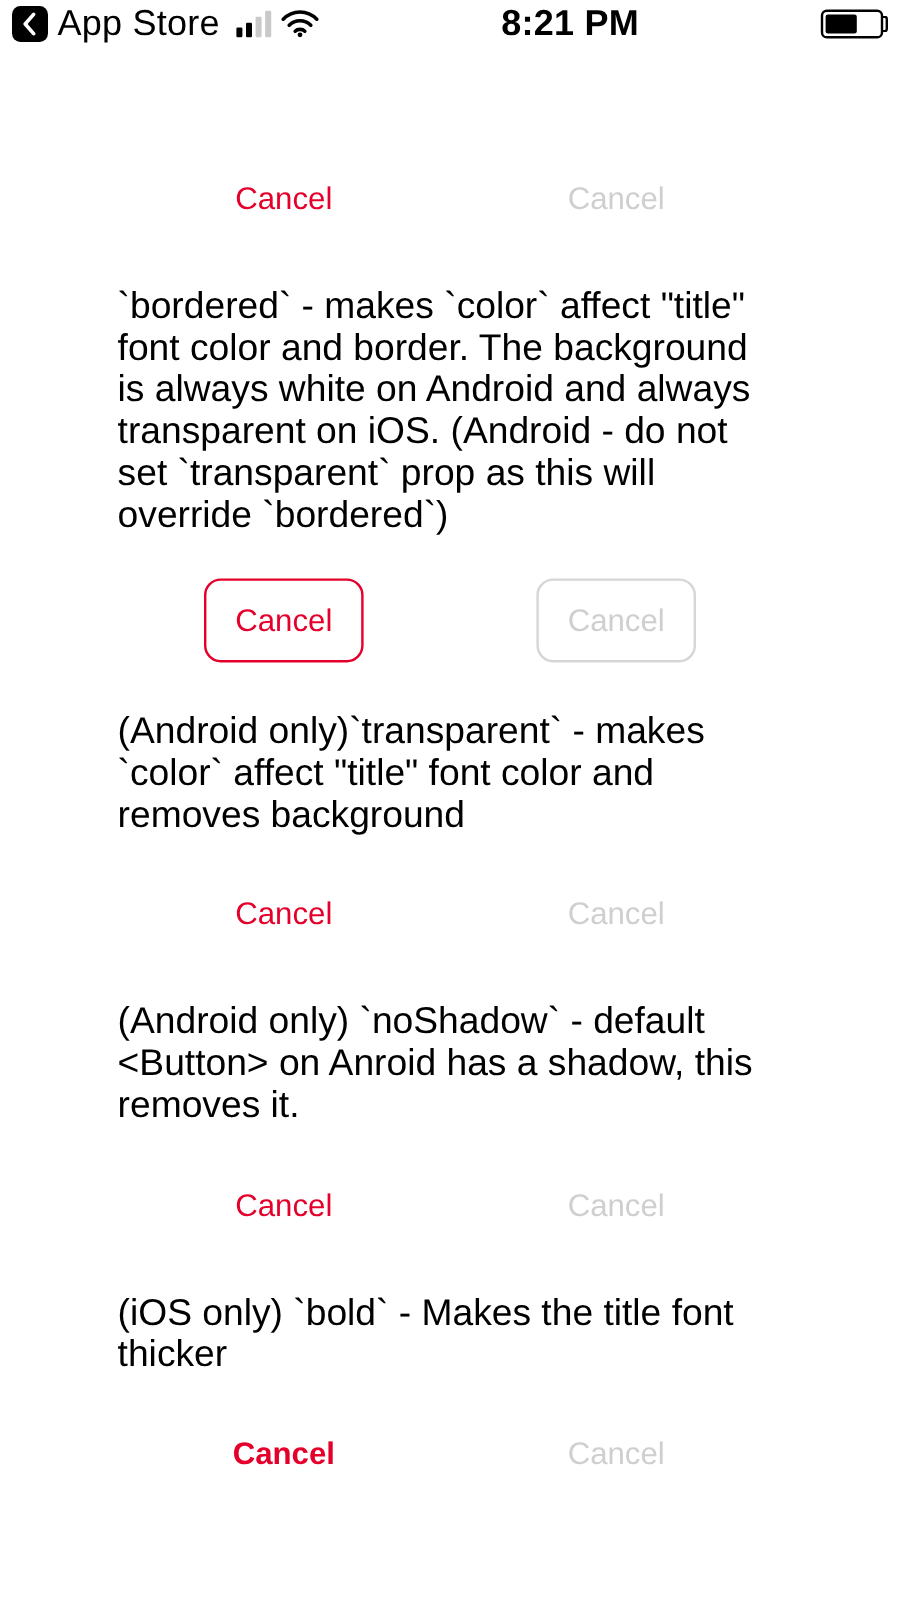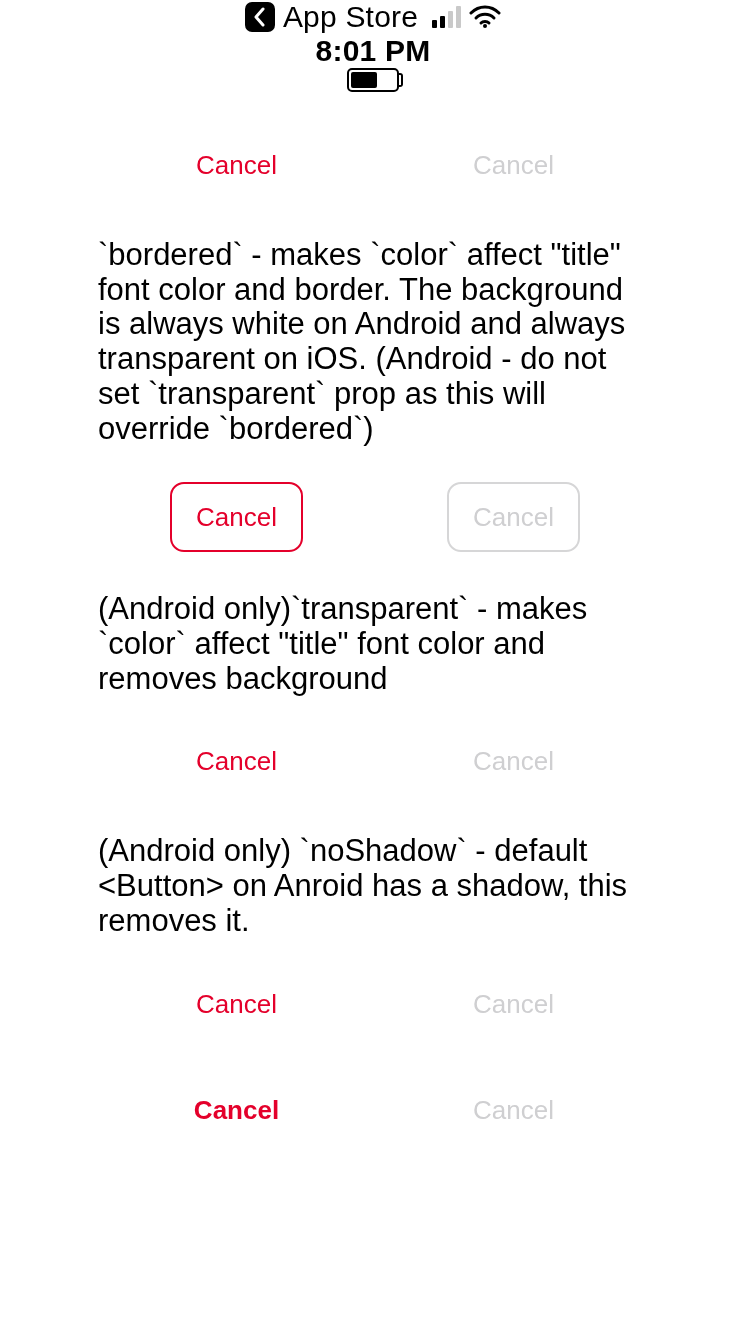--- a/index.html
+++ b/index.html
@@ -16,21 +16,20 @@
     
     .status-bar {
       display: flex;
       align-items: center;
       justify-content: space-between;
       height: 40px;
       padding: 0 14px 0 10px;
       font-size: 28px;
       font-weight: 600;
       letter-spacing: 0.2px;
-      flex-direction: column;
     }
     .status-left {
       display: flex;
       align-items: center;
       gap: 8px;
     }
     .back-chip {
       width: 30px;
       height: 30px;
       border-radius: 7px;
@@ -139,21 +138,21 @@
     </span>
     <span class="wifi">
       <svg width="32" height="24" viewBox="0 0 32 24">
         <path d="M2 8 C10 0, 22 0, 30 8" stroke="#000" stroke-width="3" fill="none" stroke-linecap="round"></path>
         <path d="M7 13 C12 8, 20 8, 25 13" stroke="#000" stroke-width="3" fill="none" stroke-linecap="round"></path>
         <path d="M12 18 C14 16, 18 16, 20 18" stroke="#000" stroke-width="3" fill="none" stroke-linecap="round"></path>
         <circle cx="16" cy="21" r="2" fill="#000"></circle>
       </svg>
     </span>
   </div>
-  <div class="clock">8:01 PM</div>
+  <div class="clock">8:21 PM</div>
   <div class="status-right">
     <span class="battery">
         <span class="fill"></span>
       </span>
   </div>
 </div>
 
 <div class="content">
 
   <div class="section s1">
@@ -197,20 +196,21 @@
       <div class="col">
           <span class="btn primary">Cancel</span>
         </div>
       <div class="col">
           <span class="btn disabled">Cancel</span>
         </div>
     </div>
   </div>
 
   <div class="section s5">
+    <p class="desc">(iOS only) `bold` - Makes the title font thicker</p>
     <div class="button-row">
       <div class="col">
           <span class="btn primary bold">Cancel</span>
         </div>
       <div class="col">
           <span class="btn disabled">Cancel</span>
         </div>
     </div>
   </div>
 

